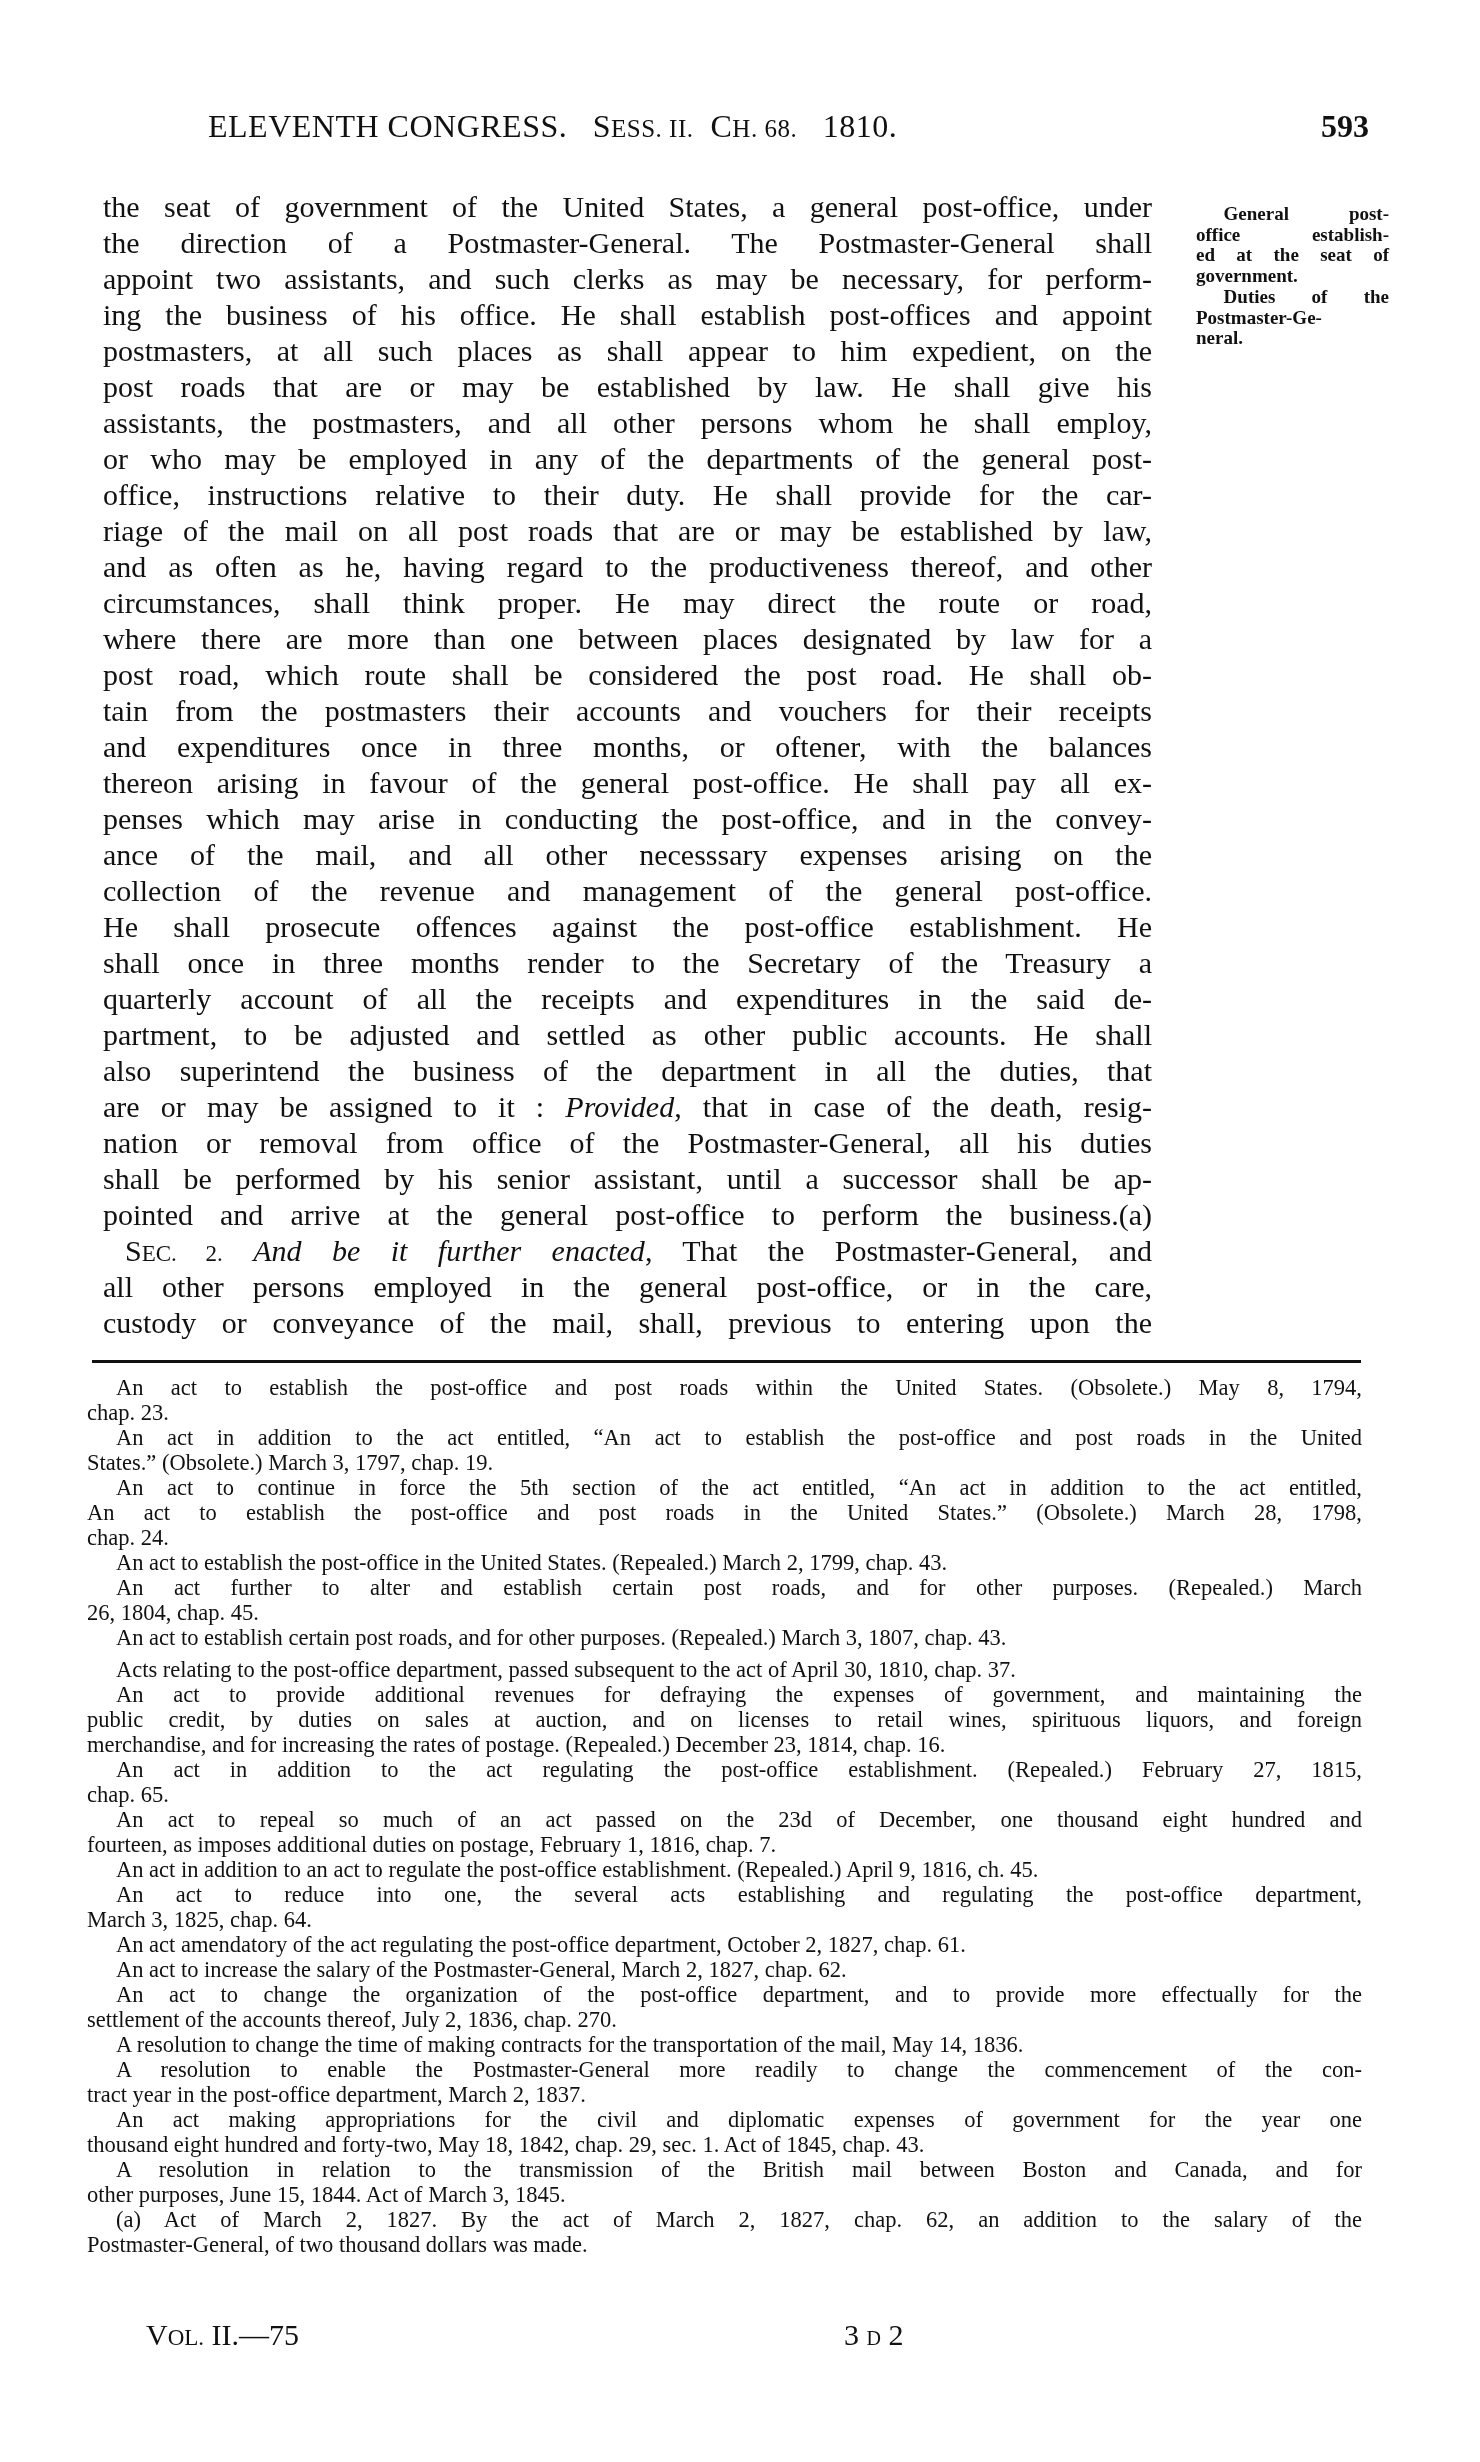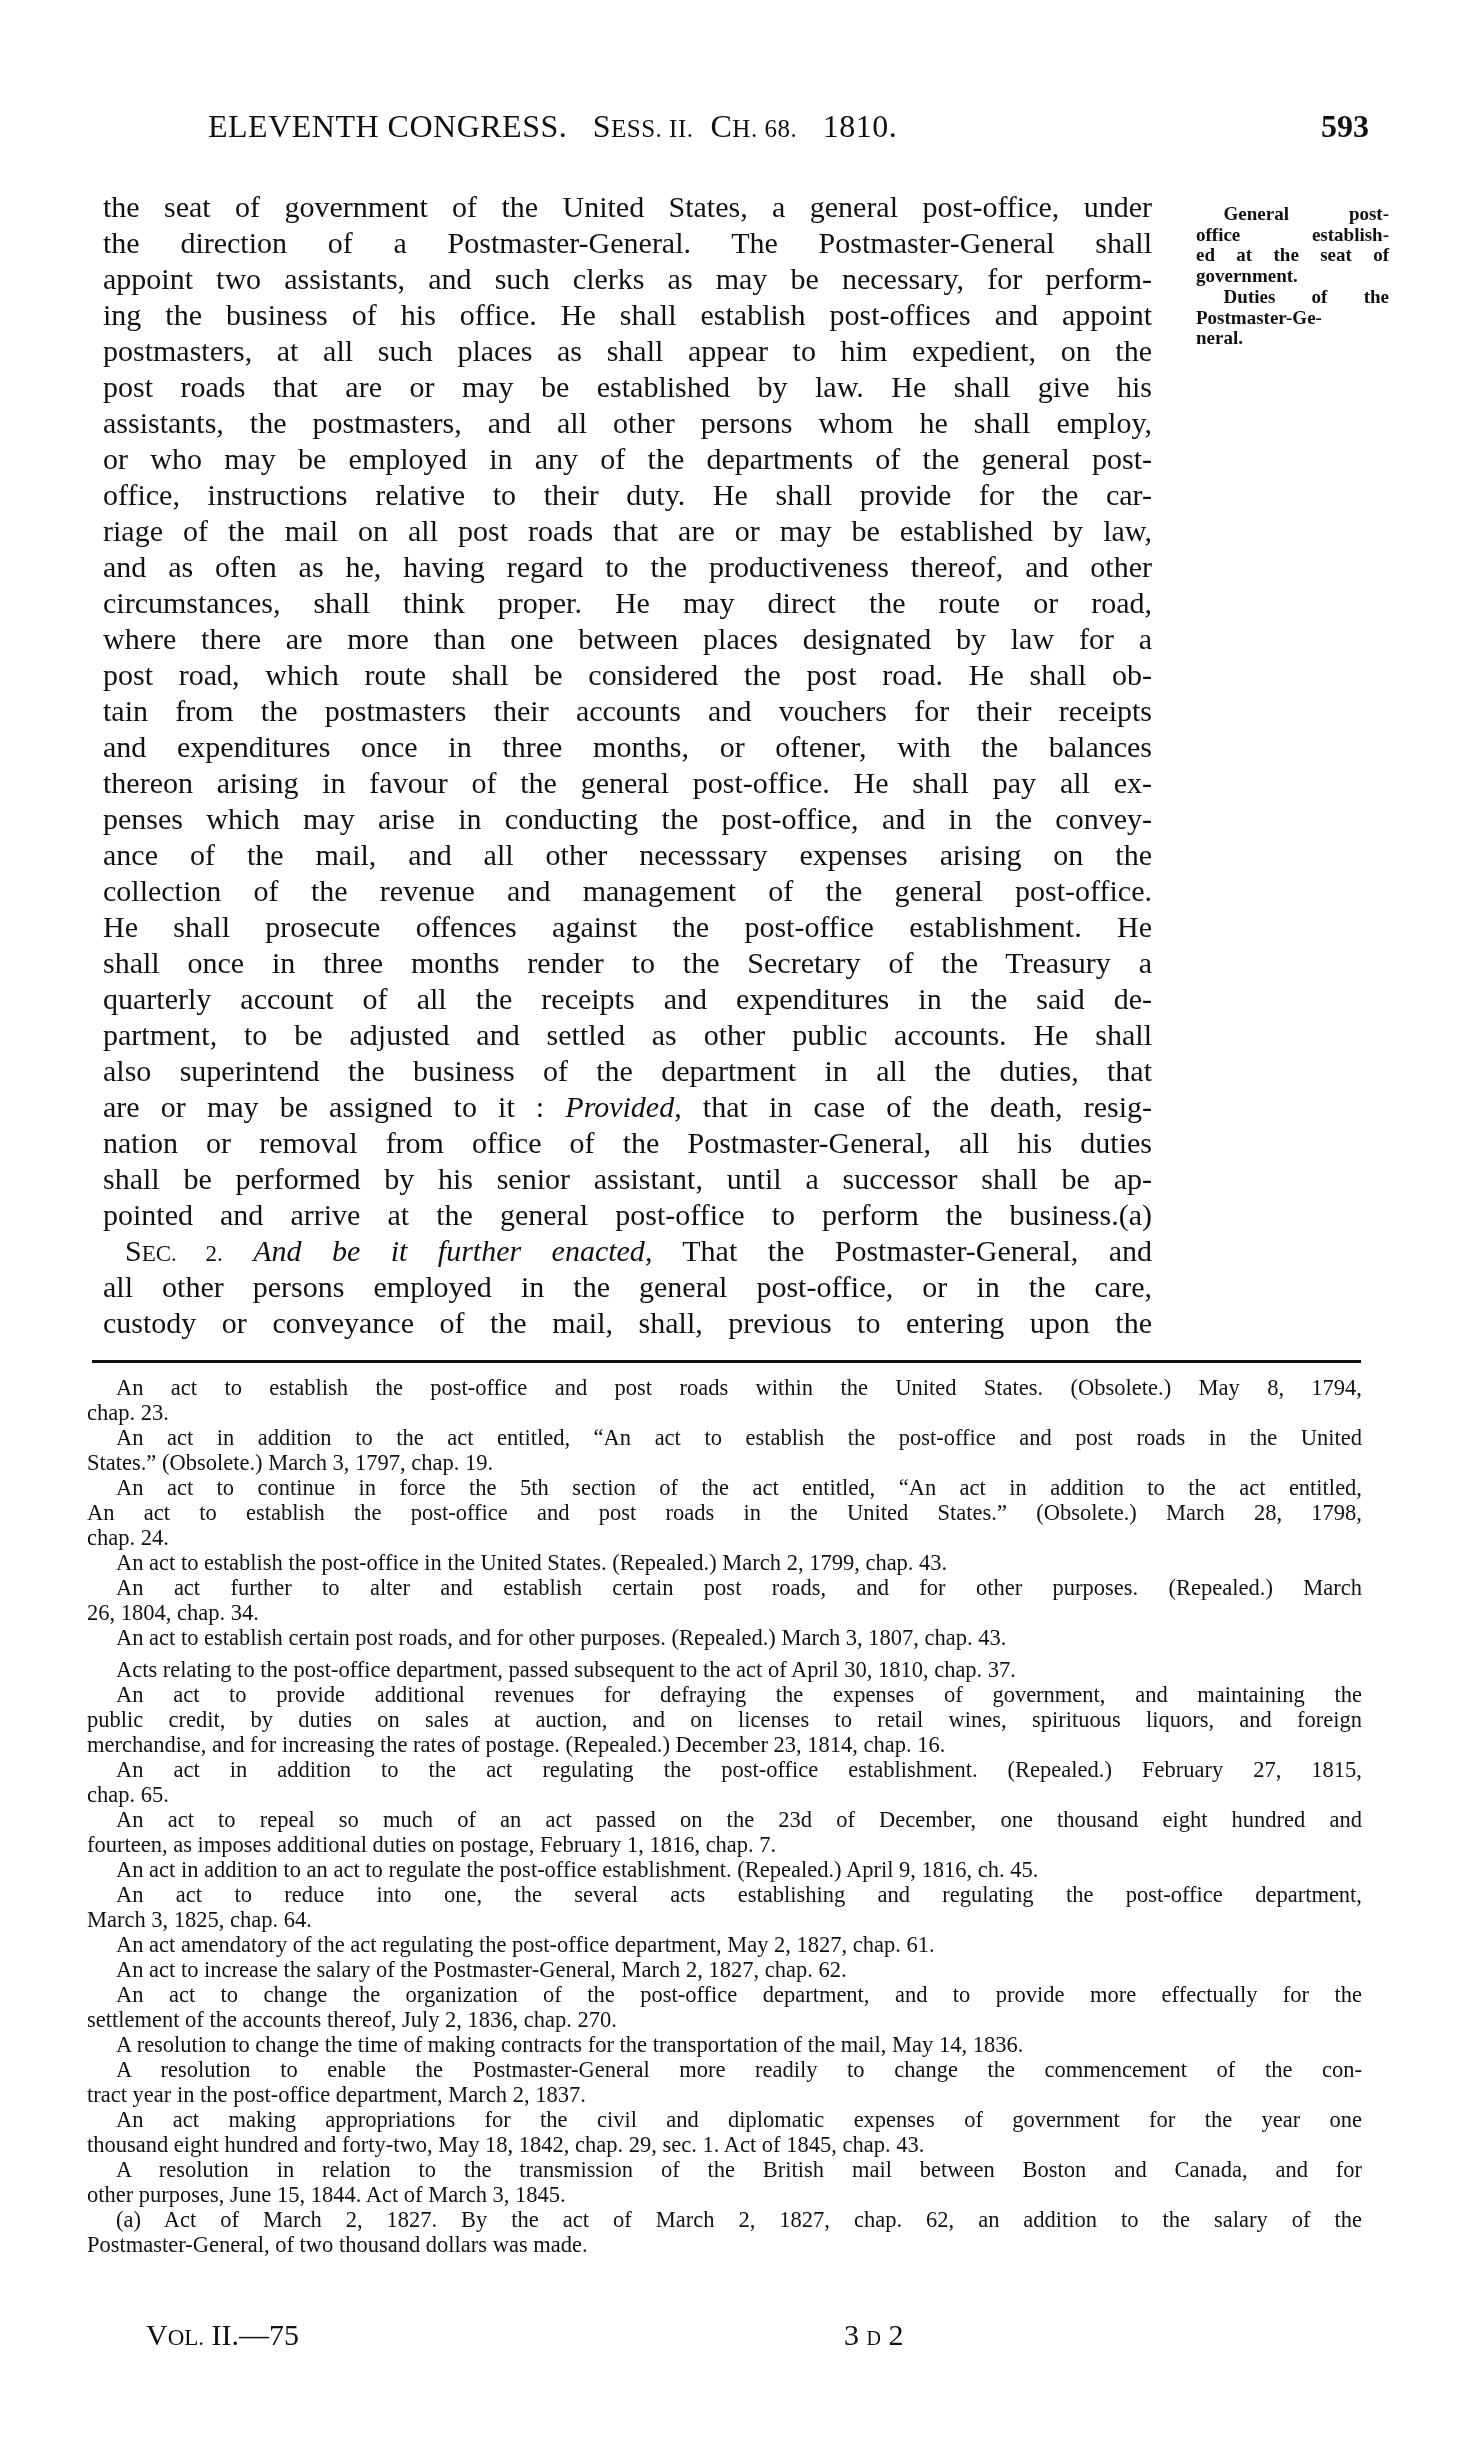--- a/index.html
+++ b/index.html
@@ -111,21 +111,21 @@
     <div class="note">
       <span class="nl first">An act to continue in force the 5th section of the act entitled, “An act in addition to the act entitled,</span>
       <span class="nl">An act to establish the post-office and post roads in the United States.” (Obsolete.) March 28, 1798,</span>
       <span class="nl end">chap. 24.</span>
     </div>
     <div class="note">
       <span class="nl first end">An act to establish the post-office in the United States. (Repealed.) March 2, 1799, chap. 43.</span>
     </div>
     <div class="note">
       <span class="nl first">An act further to alter and establish certain post roads, and for other purposes. (Repealed.) March</span>
-      <span class="nl end">26, 1804, chap. 34.</span>
+      <span class="nl end">26, 1804, chap. 45.</span>
     </div>
     <div class="note">
       <span class="nl first end">An act to establish certain post roads, and for other purposes. (Repealed.) March 3, 1807, chap. 43.</span>
     </div>
     <div class="note gap">
       <span class="nl first end">Acts relating to the post-office department, passed subsequent to the act of April 30, 1810, chap. 37.</span>
     </div>
     <div class="note">
       <span class="nl first">An act to provide additional revenues for defraying the expenses of government, and maintaining the</span>
       <span class="nl">public credit, by duties on sales at auction, and on licenses to retail wines, spirituous liquors, and foreign</span>
@@ -140,21 +140,21 @@
       <span class="nl end">fourteen, as imposes additional duties on postage, February 1, 1816, chap. 7.</span>
     </div>
     <div class="note">
       <span class="nl first end">An act in addition to an act to regulate the post-office establishment. (Repealed.) April 9, 1816, ch. 45.</span>
     </div>
     <div class="note">
       <span class="nl first">An act to reduce into one, the several acts establishing and regulating the post-office department,</span>
       <span class="nl end">March 3, 1825, chap. 64.</span>
     </div>
     <div class="note">
-      <span class="nl first end">An act amendatory of the act regulating the post-office department, May 2, 1827, chap. 61.</span>
+      <span class="nl first end">An act amendatory of the act regulating the post-office department, October 2, 1827, chap. 61.</span>
     </div>
     <div class="note">
       <span class="nl first end">An act to increase the salary of the Postmaster-General, March 2, 1827, chap. 62.</span>
     </div>
     <div class="note">
       <span class="nl first">An act to change the organization of the post-office department, and to provide more effectually for the</span>
       <span class="nl end">settlement of the accounts thereof, July 2, 1836, chap. 270.</span>
     </div>
     <div class="note">
       <span class="nl first end">A resolution to change the time of making contracts for the transportation of the mail, May 14, 1836.</span>

